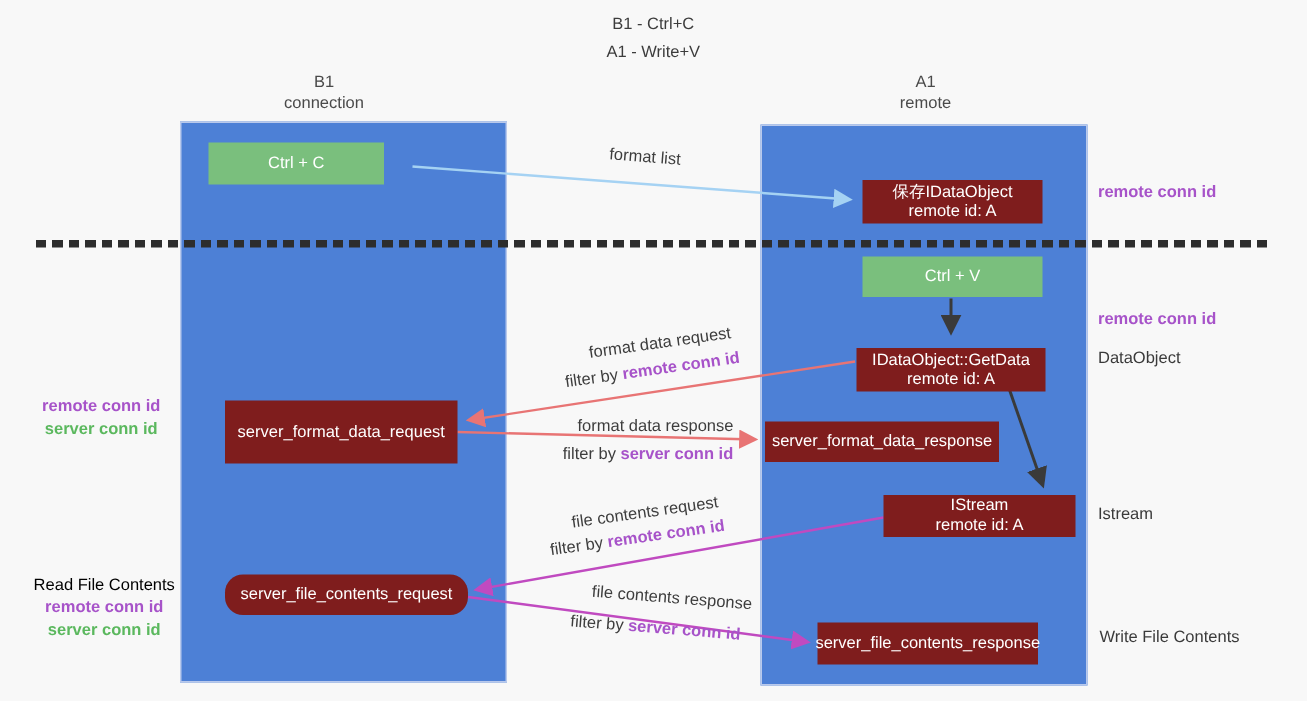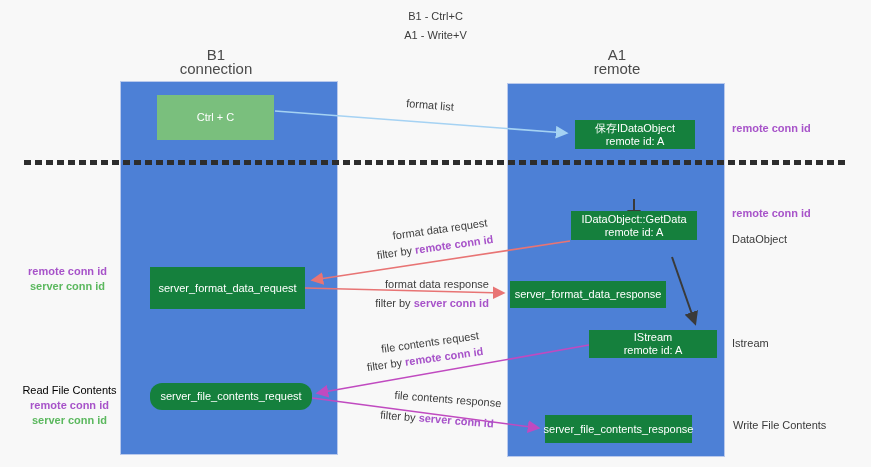--- a/index.html
+++ b/index.html
@@ -1,34 +1,34 @@
 <!DOCTYPE html>
 <html><head>
 <meta charset="utf-8">
 <style>
   * { margin:0; padding:0; box-sizing:border-box; }
   body { background:#f8f8f8; font-family:"Liberation Sans", sans-serif; }
   #canvas { position:relative; width:871px; height:467px; background:#f8f8f8; overflow:hidden; }
 
   .title { position:absolute; left:0; top:7px; width:871px; text-align:center;
            font-size:11px; line-height:19px; color:#3c3c3c; }
-  .col-header { position:absolute; width:120px; text-align:center; font-size:15px;
+  .col-header { position:absolute; width:120px; text-align:center; font-size:11px;
                 line-height:14px; color:#4a4a4a; }
   .col-rect { position:absolute; width:218px; height:374px; background:#4d80d6;
               border:1px solid #b9c9ec; }
 
   .dashline { position:absolute; left:24px; top:160px; width:821px; height:5px;
               background:repeating-linear-gradient(90deg,#2d2d2d 0 7px,transparent 7px 11px);
               z-index:5; }
 
   .box { position:absolute; display:flex; flex-direction:column; align-items:center;
          justify-content:center; text-align:center; color:#fff; font-size:11px;
          line-height:13px; z-index:4; }
   .green  { background:#7abf7d; }
-  .orange { background:#15803d; }
+  .orange { background:#7f1d1d; }
 
   .sidelabel { position:absolute; font-size:11px; color:#3a3a3a; white-space:nowrap; }
   .purple { color:#a753c9; }
   .greentx { color:#5bb85e; }
   .bold { font-weight:bold; }
   .leftblock { position:absolute; width:95px; text-align:center; font-size:11px;
                line-height:15px; white-space:nowrap; }
 
   .alabel { position:absolute; font-size:11px; color:#3d3d3d; text-align:center;
             white-space:nowrap; z-index:3; }
@@ -78,31 +78,34 @@
     </defs>
     <line x1="275" y1="111" x2="566" y2="133" stroke="#a5d2f3" stroke-width="1.6" marker-end="url(#m-blue)"></line>
     <line x1="634" y1="199" x2="634" y2="221" stroke="#3a3a3a" stroke-width="2" marker-end="url(#m-black)"></line>
     <line x1="672" y1="257" x2="695" y2="323" stroke="#3a3a3a" stroke-width="2" marker-end="url(#m-black)"></line>
     <line x1="570" y1="241" x2="313" y2="280" stroke="#e87474" stroke-width="1.6" marker-end="url(#m-red)"></line>
     <line x1="305" y1="288" x2="503" y2="293" stroke="#e87474" stroke-width="1.6" marker-end="url(#m-red)"></line>
     <line x1="589" y1="345" x2="318" y2="393" stroke="#c04ac0" stroke-width="1.6" marker-end="url(#m-mag)"></line>
     <line x1="312" y1="398" x2="538" y2="428" stroke="#c04ac0" stroke-width="1.6" marker-end="url(#m-mag)"></line>
   </svg>
 
-  <div class="box green" style="left:157px; top:95px; width:117px; height:45px;">
+  <div class="box green" style="left:139px; top:95px; width:117px; height:28px;">
     <div>Ctrl + C</div>
   </div>
 
   <div class="box orange" style="left:575px; top:120px; width:120px; height:29px;">
     <div>保存IDataObject</div>
     <div>remote id: A</div>
   </div>
 
+  <div class="box green" style="left:575px; top:171px; width:120px; height:27px;">
+    <div>Ctrl + V</div>
+  </div>
 
-  <div class="box orange" style="left:571px; top:211px; width:126px; height:29px;">
+  <div class="box orange" style="left:571px; top:232px; width:126px; height:29px;">
     <div>IDataObject::GetData</div>
     <div>remote id: A</div>
   </div>
 
   <div class="box orange" style="left:150px; top:267px; width:155px; height:42px;">
     <div>server_format_data_request</div>
   </div>
 
   <div class="box orange" style="left:510px; top:281px; width:156px; height:27px;">
     <div>server_format_data_response</div>

